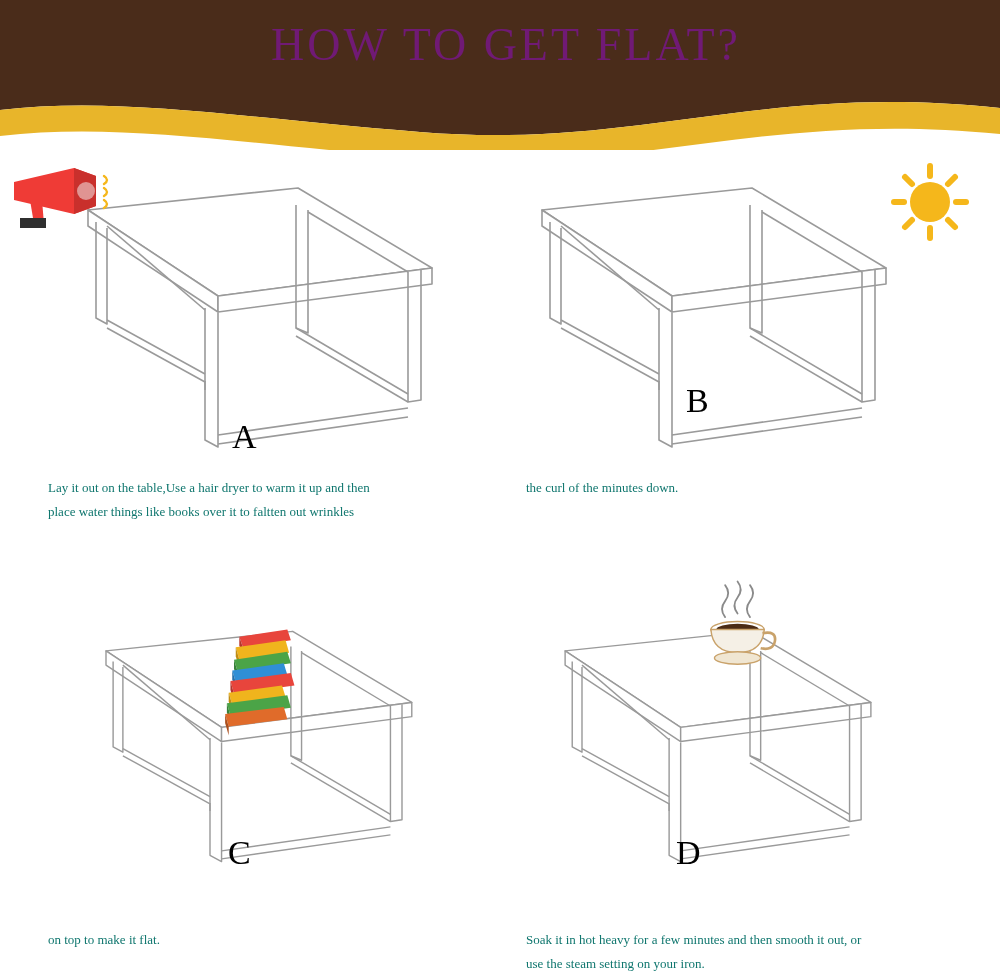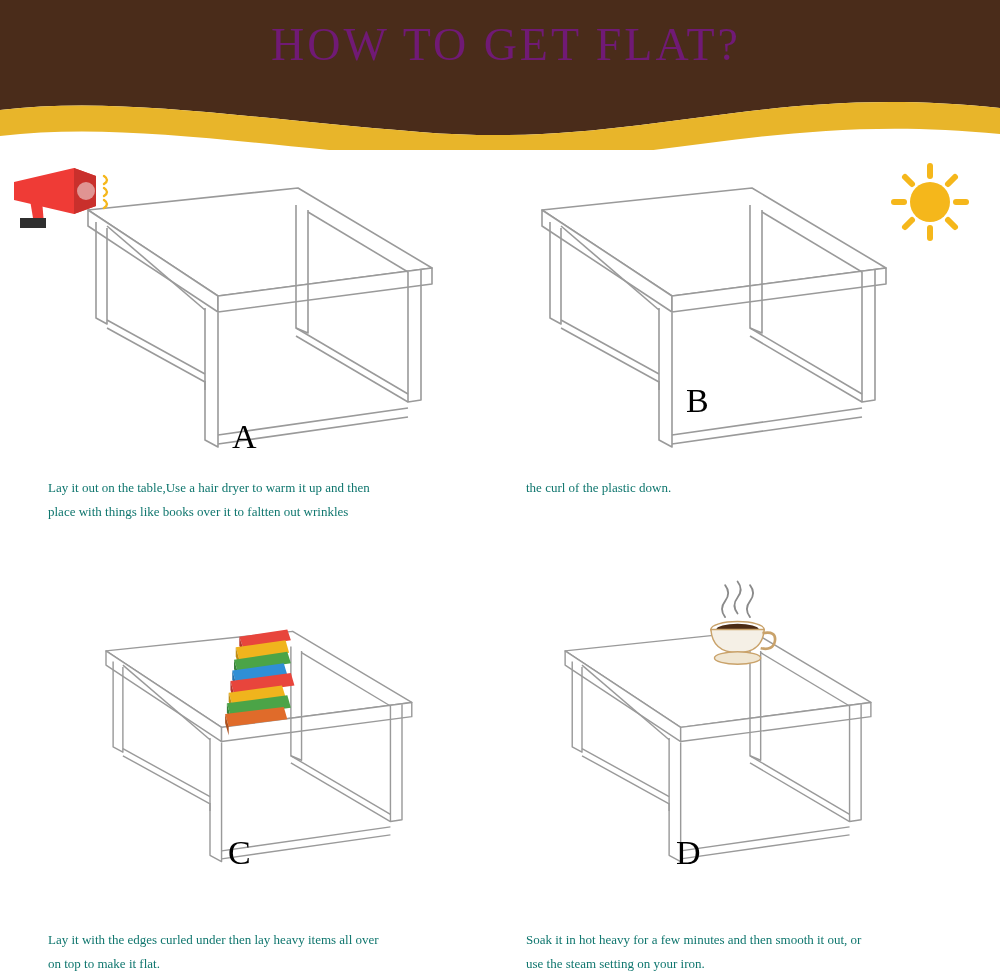--- a/index.html
+++ b/index.html
@@ -155,21 +155,21 @@
         <g stroke="#f5b71b" stroke-width="2.4" fill="none" stroke-linecap="round">
           <path d="M104,26 q6,4 0,8"></path>
           <path d="M104,38 q6,4 0,8"></path>
           <path d="M104,50 q6,4 0,8"></path>
         </g>
       </g>
     </svg>
     <div class="panel-letter">A</div>
     <div class="panel-caption">
       <span class="cap-line">Lay it out on the table,Use a hair dryer to warm it up and then</span>
-      <span class="cap-line">place with things like books over it to faltten out wrinkles</span>
+      <span class="cap-line">place water things like books over it to faltten out wrinkles</span>
     </div>
   </div>
 
   <div class="panel panel-2">
     <svg class="illustration" viewBox="0 0 500 320">
       <g fill="none" stroke="#9a9a9a" stroke-width="1.6" stroke-linejoin="round">
         <polygon points="42,60 252,38 386,118 172,146" fill="#ffffff"></polygon>
         <polygon points="42,60 42,76 172,162 172,146" fill="#ffffff"></polygon>
         <polygon points="172,146 172,162 386,134 386,118" fill="#ffffff"></polygon>
         <path d="M50,72 L50,168 L61,174 L61,78"></path>
@@ -196,21 +196,21 @@
           <path d="M456,52 L466,52"></path>
           <path d="M405,27 L412,34"></path>
           <path d="M448,70 L455,77"></path>
           <path d="M455,27 L448,34"></path>
           <path d="M412,70 L405,77"></path>
         </g>
       </g>
     </svg>
     <div class="panel-letter">B</div>
     <div class="panel-caption">
-      <span class="cap-line">the curl of the plastic down.</span>
+      <span class="cap-line">the curl of the minutes down.</span>
     </div>
   </div>
 
   <div class="panel panel-3">
     <svg class="illustration" viewBox="0 0 500 360">
       <g fill="none" stroke="#9a9a9a" stroke-width="1.6" stroke-linejoin="round">
         <polygon points="88,100 298,78 432,158 218,186" fill="#ffffff"></polygon>
         <polygon points="88,100 88,116 218,202 218,186" fill="#ffffff"></polygon>
         <polygon points="218,186 218,202 432,174 432,158" fill="#ffffff"></polygon>
         <path d="M96,112 L96,208 L107,214 L107,118"></path>
@@ -258,21 +258,20 @@
           <path d="M224,159 L224,169 L228,183 L228,173 Z" fill="#37803a"></path>
         </g>
         <g>
           <path d="M222,171 L288,163 L292,177 L226,185 Z" fill="#e06b2a"></path>
           <path d="M222,171 L222,181 L226,195 L226,185 Z" fill="#ab4f1d"></path>
         </g>
       </g>
     </svg>
     <div class="panel-letter">C</div>
     <div class="panel-caption">
-      <span class="cap-line">Lay it with the edges curled under then lay heavy items all over</span>
       <span class="cap-line">on top to make it flat.</span>
     </div>
   </div>
 
   <div class="panel panel-4">
     <svg class="illustration" viewBox="0 0 500 360">
       <g fill="none" stroke="#9a9a9a" stroke-width="1.6" stroke-linejoin="round">
         <polygon points="42,100 252,78 386,158 172,186" fill="#ffffff"></polygon>
         <polygon points="42,100 42,116 172,202 172,186" fill="#ffffff"></polygon>
         <polygon points="172,186 172,202 386,174 386,158" fill="#ffffff"></polygon>

